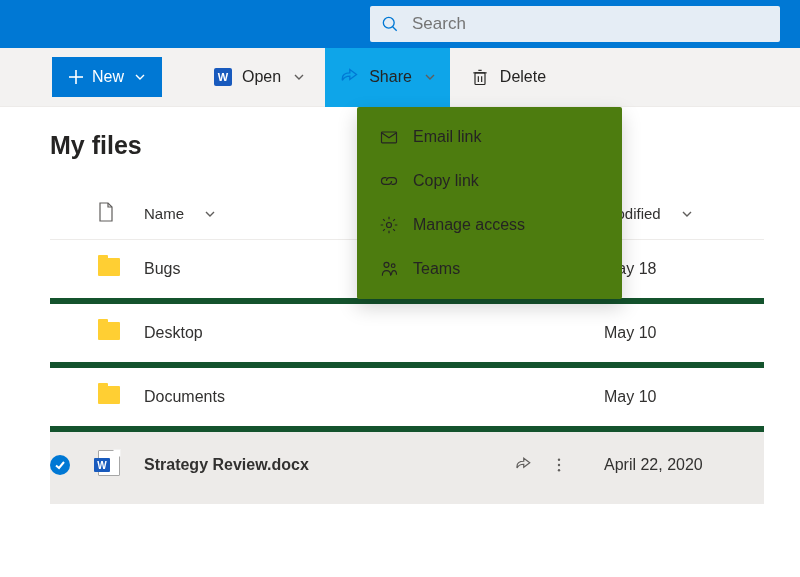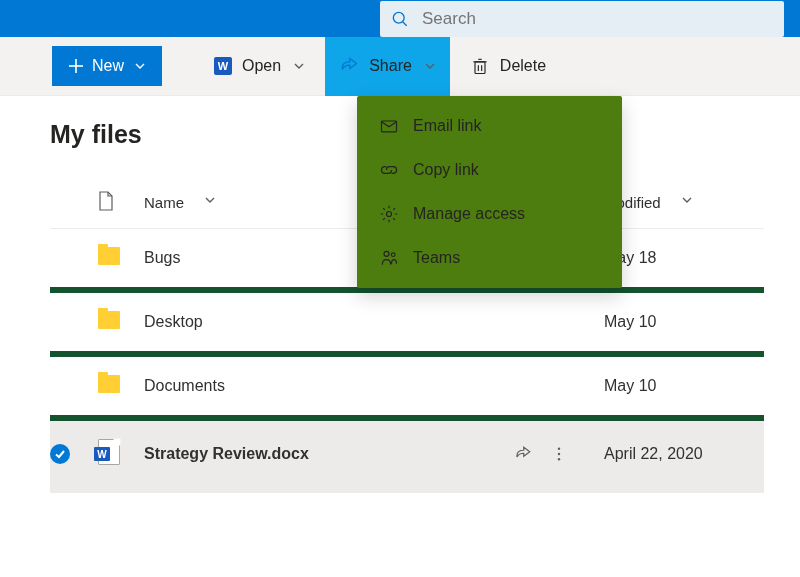--- a/index.html
+++ b/index.html
@@ -1,19 +1,19 @@
 <!DOCTYPE html>
 <html><head>
 <meta charset="utf-8">
 <style>
   * { box-sizing: border-box; margin: 0; padding: 0; font-family: "Segoe UI", -apple-system, BlinkMacSystemFont, sans-serif; }
   body { width: 800px; height: 577px; overflow: hidden; background: #fff; }
 
   
-  .top-header { background: #0078d4; height: 37px; display: flex; align-items: center; padding: 0 16px; }
+  .top-header { background: #0078d4; height: 48px; display: flex; align-items: center; padding: 0 6px; }
   .search-box { margin-left: 364px; background: #e5edf5; height: 36px; width: 410px; display: flex; align-items: center; border-radius: 2px; padding: 0 10px; gap: 12px; }
   .search-box svg { color: #0078d4; flex-shrink: 0; }
   .search-box input { border: none; background: transparent; outline: none; font-size: 17px; color: #666; width: 100%; }
 
   
   .toolbar { background: #f3f2f1; height: 59px; display: flex; align-items: center; padding: 0 32px 0 52px; border-bottom: 1px solid #edebe9; gap: 6px; }
   .btn-new { background: #0078d4; color: #fff; height: 40px; padding: 7px 16px; display: flex; align-items: center; gap: 8px; border: none; font-size: 16px; cursor: pointer; }
   .btn-new svg { flex-shrink: 0; }
   .toolbar-gap { width: 26px; }
   .toolbar-btn { background: transparent; border: none; height: 59px; padding: 0 14px; display: flex; align-items: center; gap: 10px; font-size: 16px; color: #252423; cursor: pointer; }
@@ -21,21 +21,21 @@
   .toolbar-btn svg { flex-shrink: 0; }
   .chev { margin-left: 2px; }
 
   
   .content { padding: 24px 36px 0 50px; position: relative; }
   .page-title { font-size: 25px; font-weight: 600; color: #252423; margin-bottom: 28px; }
 
   
   .file-table { width: 100%; border-collapse: collapse; }
   .file-table th { text-align: left; font-weight: 400; color: #323130; font-size: 15px; padding: 14px 0; border-bottom: 1px solid #edebe9; }
-  .file-table th .hd { display: inline-flex; align-items: flex-start; gap: 20px; }
+  .file-table th .hd { display: inline-flex; align-items: center; gap: 20px; }
   .col-select { width: 48px; }
   .col-icon { width: 46px; }
   .col-name { width: auto; }
   .col-actions { width: 90px; }
   .col-modified { width: 160px; }
   .file-table td { padding: 18px 0; border-bottom: 6px solid #14532d; font-size: 16px; color: #323130; vertical-align: middle; }
   .file-table tr.selected { background: #edebe9; }
   .file-table tr.selected td { border-bottom-color: #edebe9; }
   .file-name-cell { font-weight: 400; }
   tr.selected .file-name-cell { font-weight: 600; }

